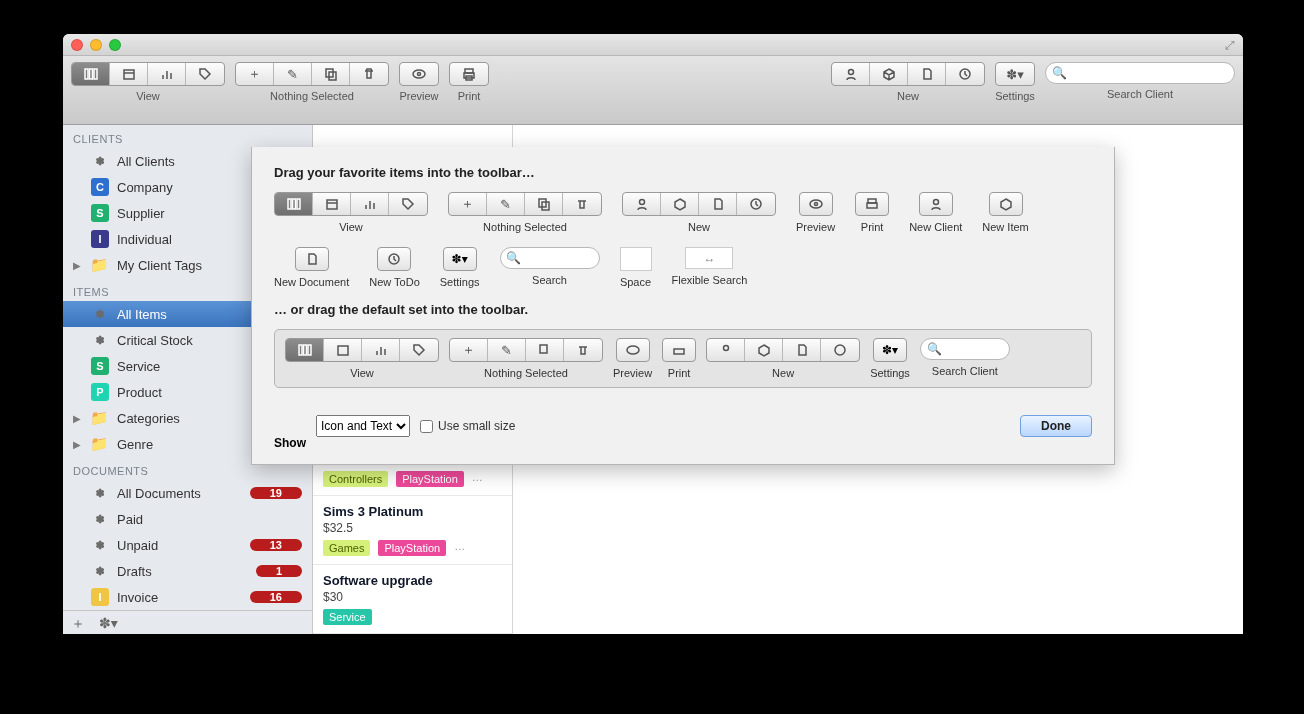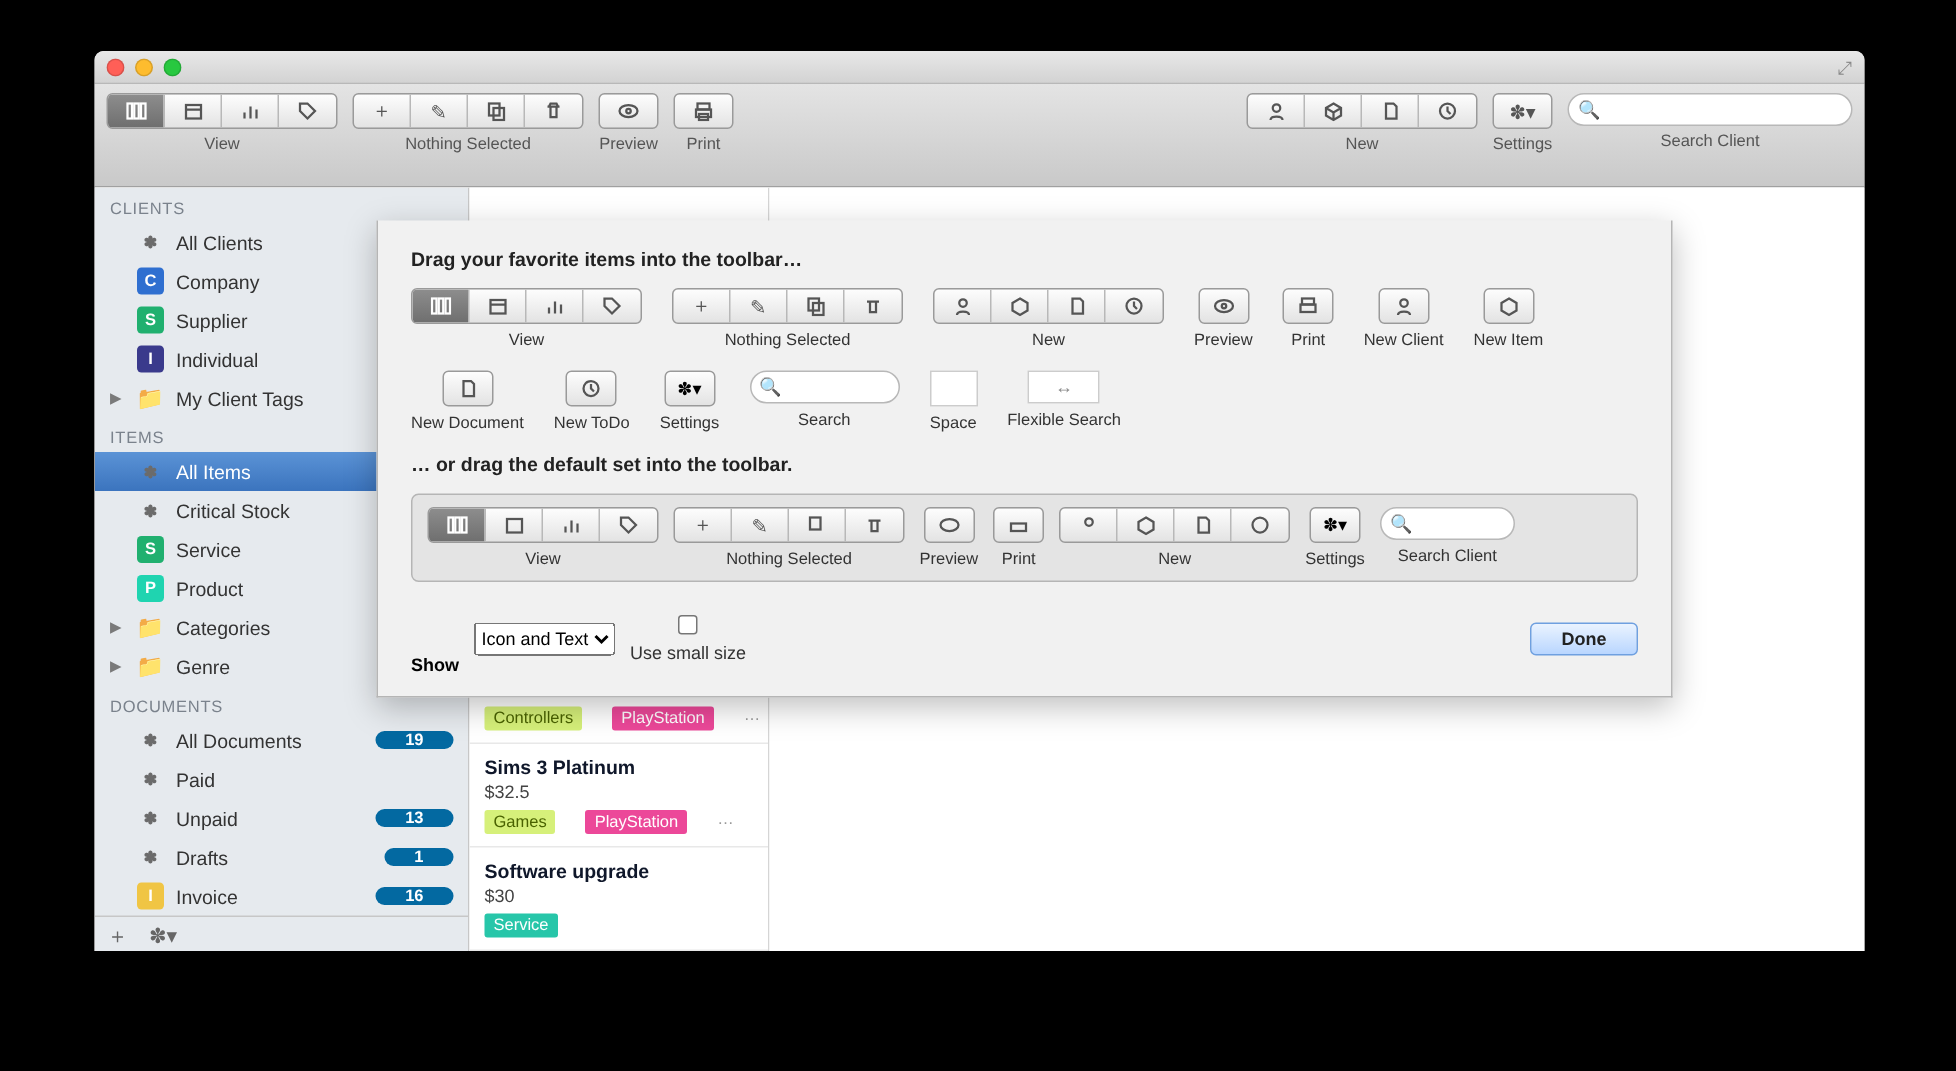--- a/index.html
+++ b/index.html
@@ -72,28 +72,28 @@
   }
   .sb-header { font-size:11px; font-weight:normal; color:#7a828c; padding:8px 10px 3px 10px; letter-spacing:.5px;}
   .sb-item { display:flex; align-items:center; padding:4px 10px; gap:8px; cursor:default;}
   .sb-item.selected{ background:linear-gradient(#5b93d6,#3b74be); color:#fff;}
   .sb-item .disclose{ width:10px; color:#7a7a7a; font-size:10px;}
   .sb-item.selected .disclose{color:#fff;}
   .sb-icon{ width:18px; height:18px; display:flex; align-items:center; justify-content:center; border-radius:3px; font-size:11px; color:#fff; font-weight:bold;}
   .sb-gear{color:#6b6b6b;background:none;}
   .badge-c{background:#2f6fd0;} .badge-s{background:#20b06f;} .badge-i{background:#3a3a8c;}
   .sb-folder{color:#8a8a8a; background:none; font-size:15px;}
-  .count-pill{ margin-left:auto; background:#0369a1; color:#fff; border-radius:9px; padding:0 20px; font-size:11px; font-weight:bold; min-width:22px; text-align:center;}
+  .count-pill{ margin-left:auto; background:#b91c1c; color:#fff; border-radius:9px; padding:0 20px; font-size:11px; font-weight:bold; min-width:22px; text-align:center;}
   .sb-footer{margin-top:auto; border-top:1px solid #c7c7c7; padding:4px 8px; display:flex; gap:14px; color:#666; font-size:14px;}
   
   .itemcol{ width:200px; border-right:1px solid #d5d5d5; overflow:hidden; display:flex; flex-direction:column; background:#fff;}
   .item-row{ padding:8px 10px; border-bottom:1px solid #e8e8e8;}
   .item-title{ font-weight:bold; font-size:13px; color:#0f172a; white-space:nowrap; overflow:hidden; text-overflow:ellipsis;}
   .item-price{ font-size:12px; color:#444; margin-top:2px;}
-  .tag-row{ display:flex; gap:20px; margin-top:5px; align-items:flex-start;}
+  .tag-row{ display:flex; gap:8px; margin-top:5px; align-items:flex-start;}
   .tag{ font-size:11px; padding:2px 6px; border-radius:2px;}
   .tag.yellowgreen{ background:#d6f07a; color:#4a6200;}
   .tag.green{ background:#ec4899; color:#fff;}
   .tag.teal{ background:#27c6a9; color:#fff;}
   .ellips{color:#999;font-size:11px;}
   
   .mainpane{ flex:1; display:flex; align-items:center; justify-content:center; color:#cfcfcf; font-size:26px; font-weight:bold; background:#fff;}
   
   .sheet{
     position:absolute;
@@ -118,21 +118,21 @@
     border:1px solid #b5b5b5; border-radius:5px; padding:8px 10px; background:#e4e4e4;
     display:flex; gap:10px; align-items:flex-start; margin-bottom:14px;
   }
   .sheet-footer{ display:flex; align-items:center; gap:10px;}
   .sheet-footer select{ font-size:12px; height:22px;}
   .sheet-footer .done{
     margin-left:auto; height:22px; padding:0 20px; border-radius:4px;
     background:linear-gradient(#eaf3ff,#b9d6ff); border:1px solid #6fa0e0;
     font-size:12px; font-weight:bold; color:#222;
   }
-  .chk{ display:flex; align-items:center; gap:5px; font-size:12px; color:#333;flex-direction:column;}
+  .chk{ display:flex; align-items:center; gap:5px; font-size:12px; color:#333;}
   svg.icon{width:14px;height:14px;fill:none;stroke:#555;stroke-width:1.5;}
   .seg-btn.active svg.icon{stroke:#fff;}
 </style>
 </head>
 <body>
 
 <div class="window">
 
   <div class="titlebar">
     <div class="traffic">

